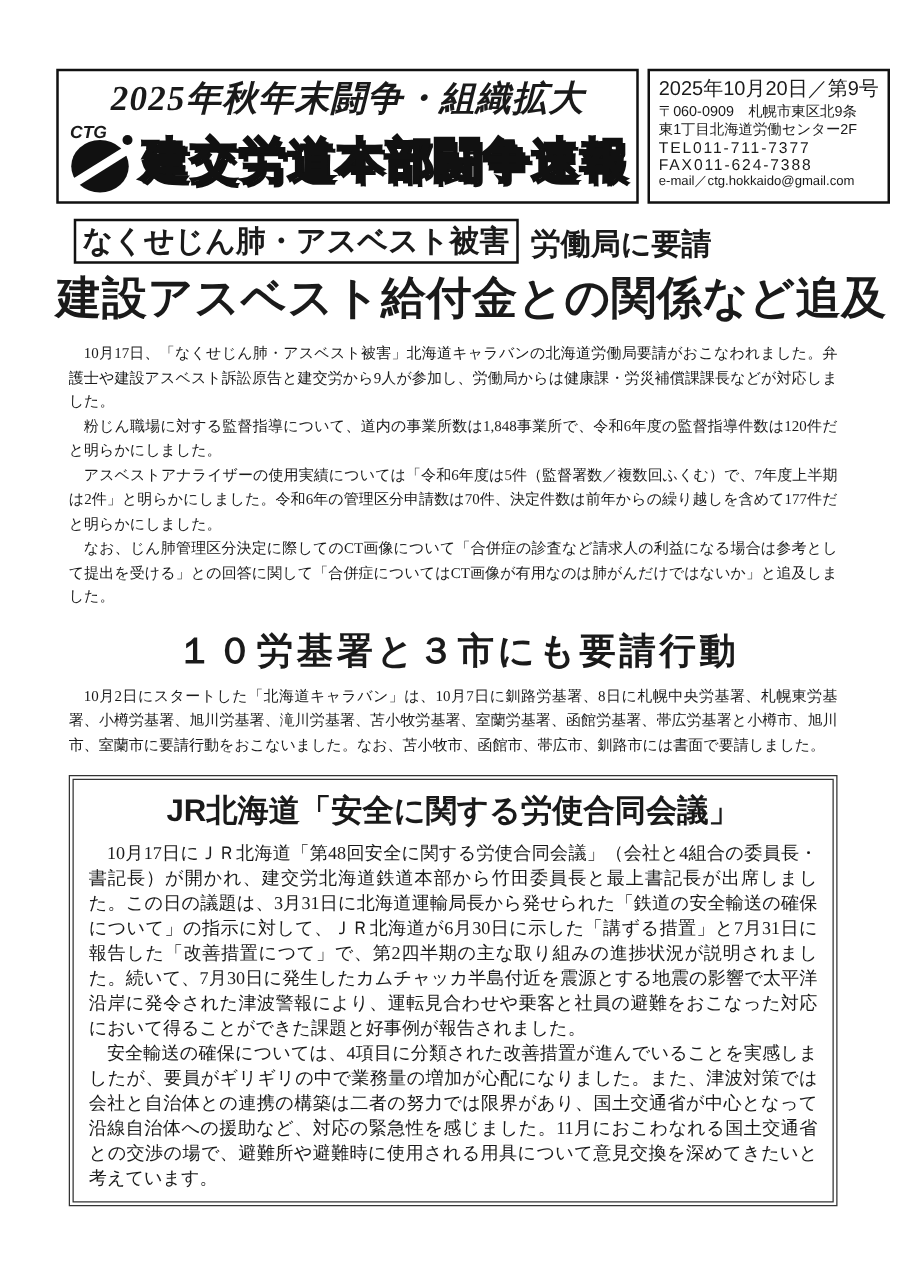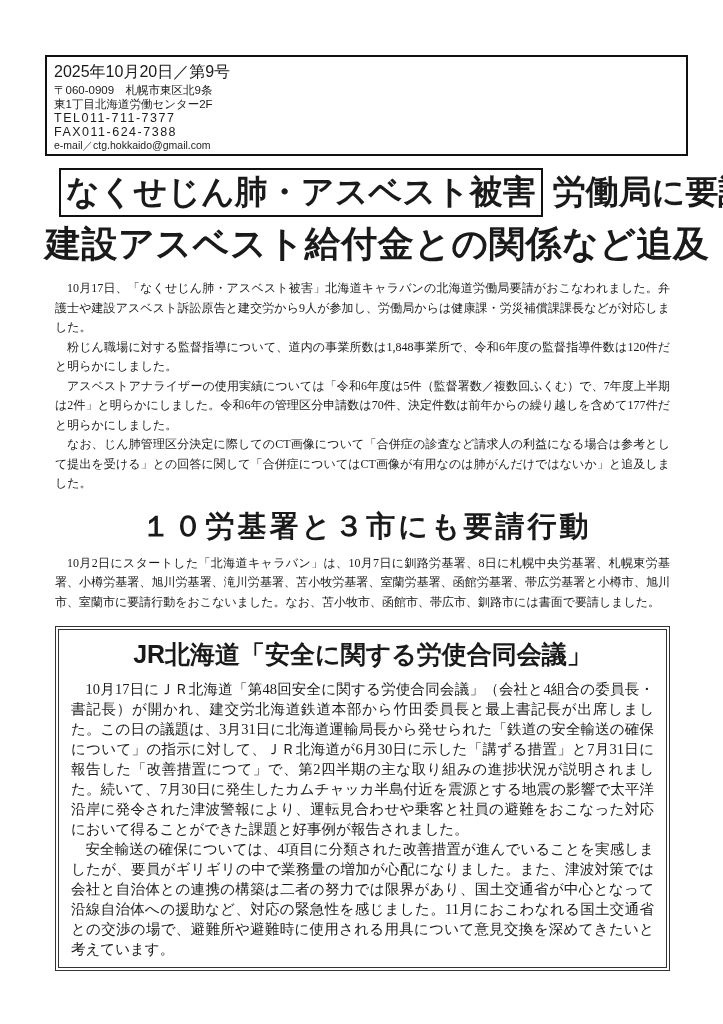--- a/index.html
+++ b/index.html
@@ -37,23 +37,23 @@
     flex:1; box-sizing:border-box; border:2px solid #111;
     padding:4px 7px 2px; text-align:left;
     font-family:"Liberation Sans","DejaVu Sans",sans-serif;
   }
   .issue { font-size:16px; line-height:22px; white-space:nowrap; }
   .addr  { font-size:11.5px; line-height:14px; white-space:nowrap; }
   .telfax{ font-size:12.5px; line-height:14px; letter-spacing:1.5px; white-space:nowrap; }
   .email { font-size:10.5px; line-height:13px; white-space:nowrap; }
   
   .kicker {
-    margin:12px 0 0 14px; display:flex; align-items:center; gap:10px;
+    margin:12px 0 0 14px; display:flex; align-items:flex-end; gap:10px;
     font-family:"Liberation Sans","DejaVu Sans",sans-serif;
-    font-weight:900; font-size:33px; white-space:nowrap;
+    font-weight:900; font-size:24px; white-space:nowrap;
   }
   .kicker-box { border:2px solid #111; padding:0 5px; }
   .headline {
     margin:3px 0 10px; text-align:center; font-weight:900;
     font-size:36px; letter-spacing:0.5px; white-space:nowrap;
   }
   
   .bodytext p {
     margin:0 18px 0 10px; font-size:12px; line-height:19.5px;
     text-align:justify; text-indent:1em;
@@ -78,20 +78,34 @@
     margin:0; font-size:14.5px; line-height:20px;
     text-align:justify; text-indent:1em;
   }
 </style>
 </head>
 <body>
 
 <div class="page">
 
   <div class="header-row">
+    <div class="masthead">
+      <div class="slogan">2025年秋年末闘争・組織拡大</div>
+      <div class="title-row">
+        <span class="logo">
+          <span class="logo-text">CTG</span>
+          <svg width="58" height="50" viewBox="0 0 58 50" aria-hidden="true">
+            <ellipse cx="27" cy="27" rx="23" ry="21" fill="#111"></ellipse>
+            <rect x="-8" y="24" width="76" height="7" fill="#fff" transform="rotate(-32 27 27)"></rect>
+            <circle cx="49" cy="6" r="4" fill="#111"></circle>
+          </svg>
+        </span>
+        <span class="title">建交労道本部闘争速報</span>
+      </div>
+    </div>
     <div class="contact">
       <div class="issue">2025年10月20日／第9号</div>
       <div class="addr">〒060-0909　札幌市東区北9条</div>
       <div class="addr">東1丁目北海道労働センター2F</div>
       <div class="telfax">TEL011-711-7377</div>
       <div class="telfax">FAX011-624-7388</div>
       <div class="email">e-mail／ctg.hokkaido@gmail.com</div>
     </div>
   </div>
 

